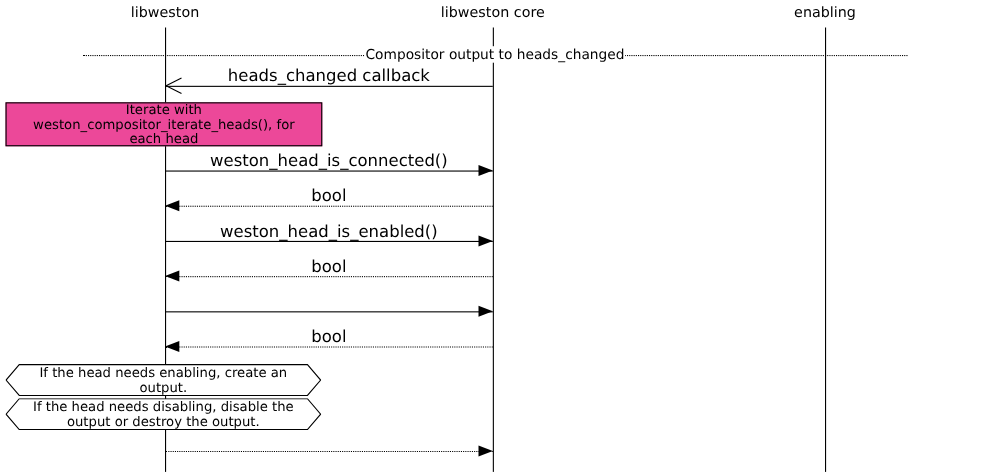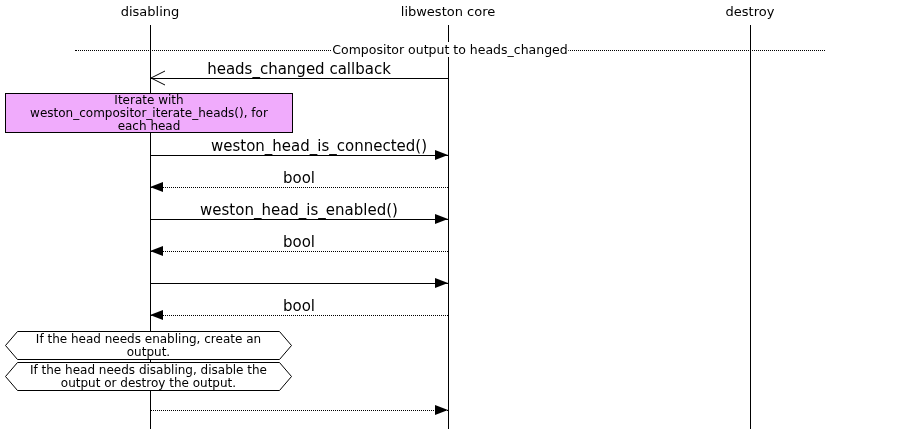--- a/index.html
+++ b/index.html
@@ -82,21 +82,21 @@
     position: absolute;
     left: 149px;
   }
   .note-box {
     position: absolute;
     left: 5px;
     top: 93px;
     width: 286px;
     height: 38px;
     border: 1px solid #000;
-    background: #f0abfc;
+    background: #ec4899;
     display: flex;
     align-items: center;
     justify-content: center;
     text-align: center;
     font-size: 12px;
     line-height: 13px;
     white-space: pre-line;
   }
   .hexnote {
     position: absolute;
@@ -111,42 +111,42 @@
     display: flex;
     align-items: center;
     justify-content: center;
     text-align: center;
     font-size: 12px;
     line-height: 13px;
     white-space: pre-line;
   }
   
   .y-m0 { top: 78px; }  .y-m0-label { top: 61px; }  .y-m0-arrow { top: 69px; }
-  .y-m1 { top: 155px; } .y-m1-label { top: 138px; padding-left: 20px; } .y-m1-arrow { top: 150px; }
+  .y-m1 { top: 155px; } .y-m1-label { top: 138px; } .y-m1-arrow { top: 150px; }
   .y-m2 { top: 187px; } .y-m2-label { top: 170px; } .y-m2-arrow { top: 182px; }
   .y-m3 { top: 219px; } .y-m3-label { top: 202px; } .y-m3-arrow { top: 214px; }
   .y-m4 { top: 251px; } .y-m4-label { top: 234px; } .y-m4-arrow { top: 246px; }
   .y-m5 { top: 283px; } .y-m5-label { top: 266px; } .y-m5-arrow { top: 278px; }
   .y-m6 { top: 315px; } .y-m6-label { top: 298px; } .y-m6-arrow { top: 310px; }
   .y-m7 { top: 410px; } .y-m7-arrow { top: 405px; }
   .y-hex1 { top: 331px; }
   .y-hex2 { top: 362px; }
 </style>
 </head>
 <body>
 
 <div class="canvas">
 
   <div class="lifeline" style="left:150px"></div>
   <div class="lifeline" style="left:448px"></div>
   <div class="lifeline" style="left:750px"></div>
 
-  <div class="participant-label" style="left:150px">disabling</div>
+  <div class="participant-label" style="left:150px">libweston</div>
   <div class="participant-label" style="left:448px">libweston core</div>
-  <div class="participant-label" style="left:750px">destroy</div>
+  <div class="participant-label" style="left:750px">enabling</div>
 
   <div class="divider-line"></div>
   <div class="divider-label">Compositor output to heads_changed</div>
 
   <div class="msg-label y-m0-label">heads_changed callback</div>
   <div class="msg-line y-m0"></div>
   <svg class="arrow-open y-m0-arrow" width="18" height="18">
     <path d="M16,2 L2,9 L16,16" fill="none" stroke="#000" stroke-width="1"></path>
   </svg>
 

